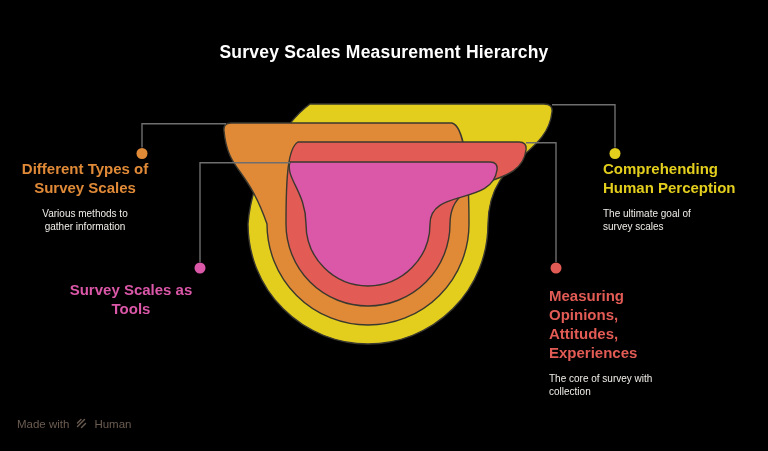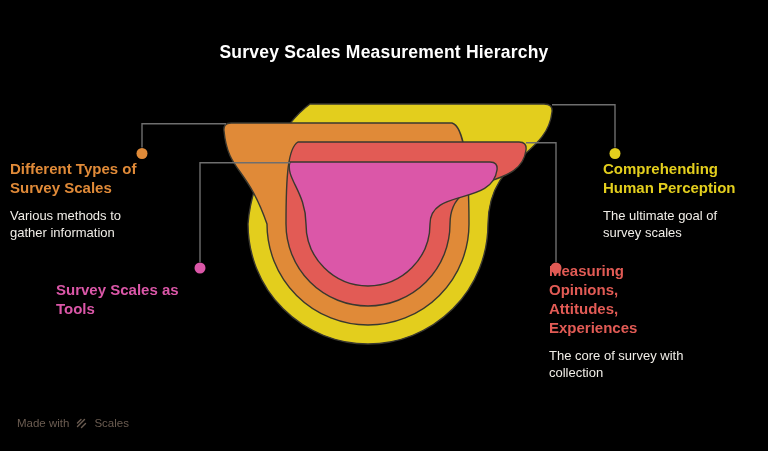--- a/index.html
+++ b/index.html
@@ -26,33 +26,33 @@
     font-size:17.5px;font-weight:700;letter-spacing:.2px;
     white-space:pre-line;
   }
   .node{position:absolute;}
   .node h2{
     font-size:15px;line-height:1.26;font-weight:700;
     white-space:pre-line;
   }
   .node p{
     margin-top:9px;
-    font-size:13px;line-height:1.32;
+    font-size:10px;line-height:1.32;
     color:var(--body_text);
     white-space:pre-line;
   }
-  .node.align-right{text-align:left;}
+  .node.align-right{text-align:center;}
   .node.align-left{text-align:left;}
   .node-types{right:608px;top:160px;width:150px;}
   .node-comprehending{left:603px;top:160px;width:170px;}
   .node-tools{right:562px;top:281px;width:150px;}
-  .node-measuring{left:549px;top:262px;width:185px;}
+  .node-measuring{left:549px;top:287px;width:185px;}
   .footer{
     position:absolute;left:17px;top:417px;
-    display:flex;align-items:flex-start;gap:6px;
+    display:flex;align-items:center;gap:6px;
     color:var(--footer_text);
     font-size:11.5px;
   }
   .footer .txt{white-space:pre;}
 </style>
 </head>
 <body>
 
 <div class="stage">
 
@@ -120,16 +120,16 @@
 collection</p>
   </div>
 
   <div class="footer">
     <span class="txt">Made with</span>
     <svg width="13" height="13" viewBox="0 0 13 13" fill="none" stroke="var(--footer_text)" stroke-width="1.4" stroke-linecap="round">
       <path d="M 2.5 9.5 L 9.5 2.5"></path>
       <path d="M 2.5 6 L 6 2.5"></path>
       <path d="M 6.5 10.5 L 10.5 6.5"></path>
     </svg>
-    <span class="txt">Scales</span>
+    <span class="txt">Human</span>
   </div>
 
 </div>
 
 </body></html>

